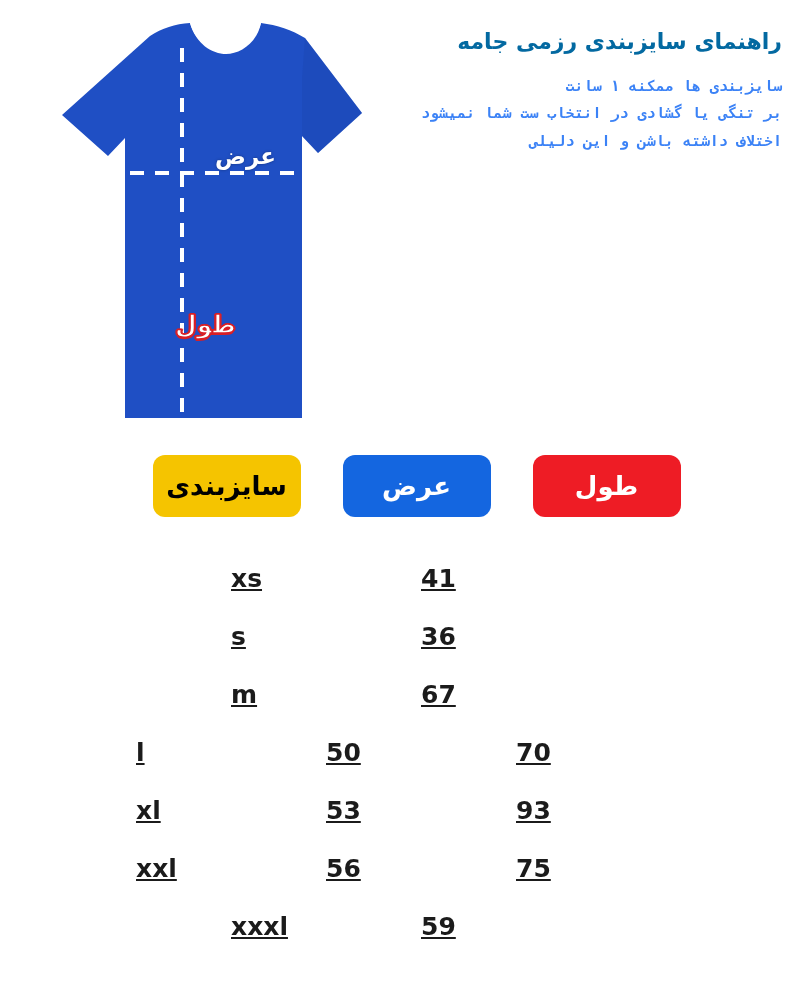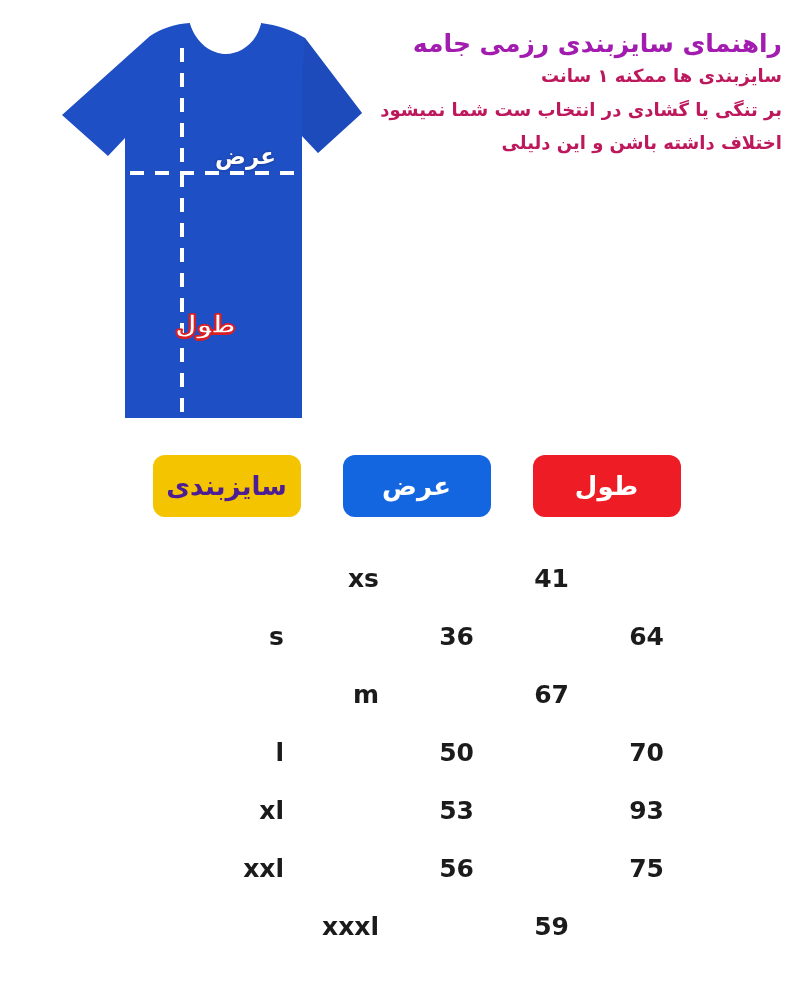--- a/index.html
+++ b/index.html
@@ -25,30 +25,32 @@
 
   .headings {
     position: absolute;
     top: 28px;
     right: 18px;
     width: 420px;
     text-align: right;
     direction: rtl;
   }
   .title {
-    font-size: 25px;
-    font-weight: bold;
-    color: #a21caf;
+    font-size: 22px;
+    font-weight: bold;
+    color: #0369a1;
     line-height: 1.25;
+    margin-bottom: 18px;
   }
   .subtitle-lines {
-    font-size: 18px;
-    font-weight: bold;
-    color: #be185d;
+    font-size: 15px;
+    font-weight: bold;
+    color: #3b82f6;
     line-height: 1.85;
+    font-family: Liberation Mono, monospace;
   }
   .subtitle-lines div { white-space: nowrap; }
 
   
   .shirt-wrap {
     position: absolute;
     top: 18px;
     left: 30px;
     width: 340px;
     height: 400px;
@@ -99,36 +101,37 @@
     display: flex;
     align-items: center;
     justify-content: center;
     font-size: 26px;
     font-weight: bold;
     color: #ffffff;
     direction: rtl;
   }
   .head-cell.tool  { background: #ee1c25; }
   .head-cell.arz   { background: #1466e0; }
-  .head-cell.size  { background: #f5c400; color: #4c1d95; margin-left: 33px; }
+  .head-cell.size  { background: #f5c400; color: #000000; margin-left: 33px; }
 
   .data-row {
     display: flex;
     justify-content: center;
     gap: 42px;
     padding: 0 110px;
     height: 58px;
     align-items: center;
   }
   .data-cell {
     width: 148px;
-    text-align: right;
+    text-align: left;
     font-size: 25px;
     font-weight: bold;
     color: #1b1b1b;
+    text-decoration: underline;
   }
 </style>
 </head>
 <body>
 
 <div id="page">
 
   <div class="top">
 
     <div class="headings">
@@ -181,21 +184,20 @@
       <div class="head-cell size">سایزبندی</div>
     </div>
 
     <div style="height:32px"></div>
 
     <div class="data-row">
       <div class="data-cell">41</div>
       <div class="data-cell">xs</div>
     </div>
     <div class="data-row">
-      <div class="data-cell">64</div>
       <div class="data-cell">36</div>
       <div class="data-cell">s</div>
     </div>
     <div class="data-row">
       <div class="data-cell">67</div>
       <div class="data-cell">m</div>
     </div>
     <div class="data-row">
       <div class="data-cell">70</div>
       <div class="data-cell">50</div>

